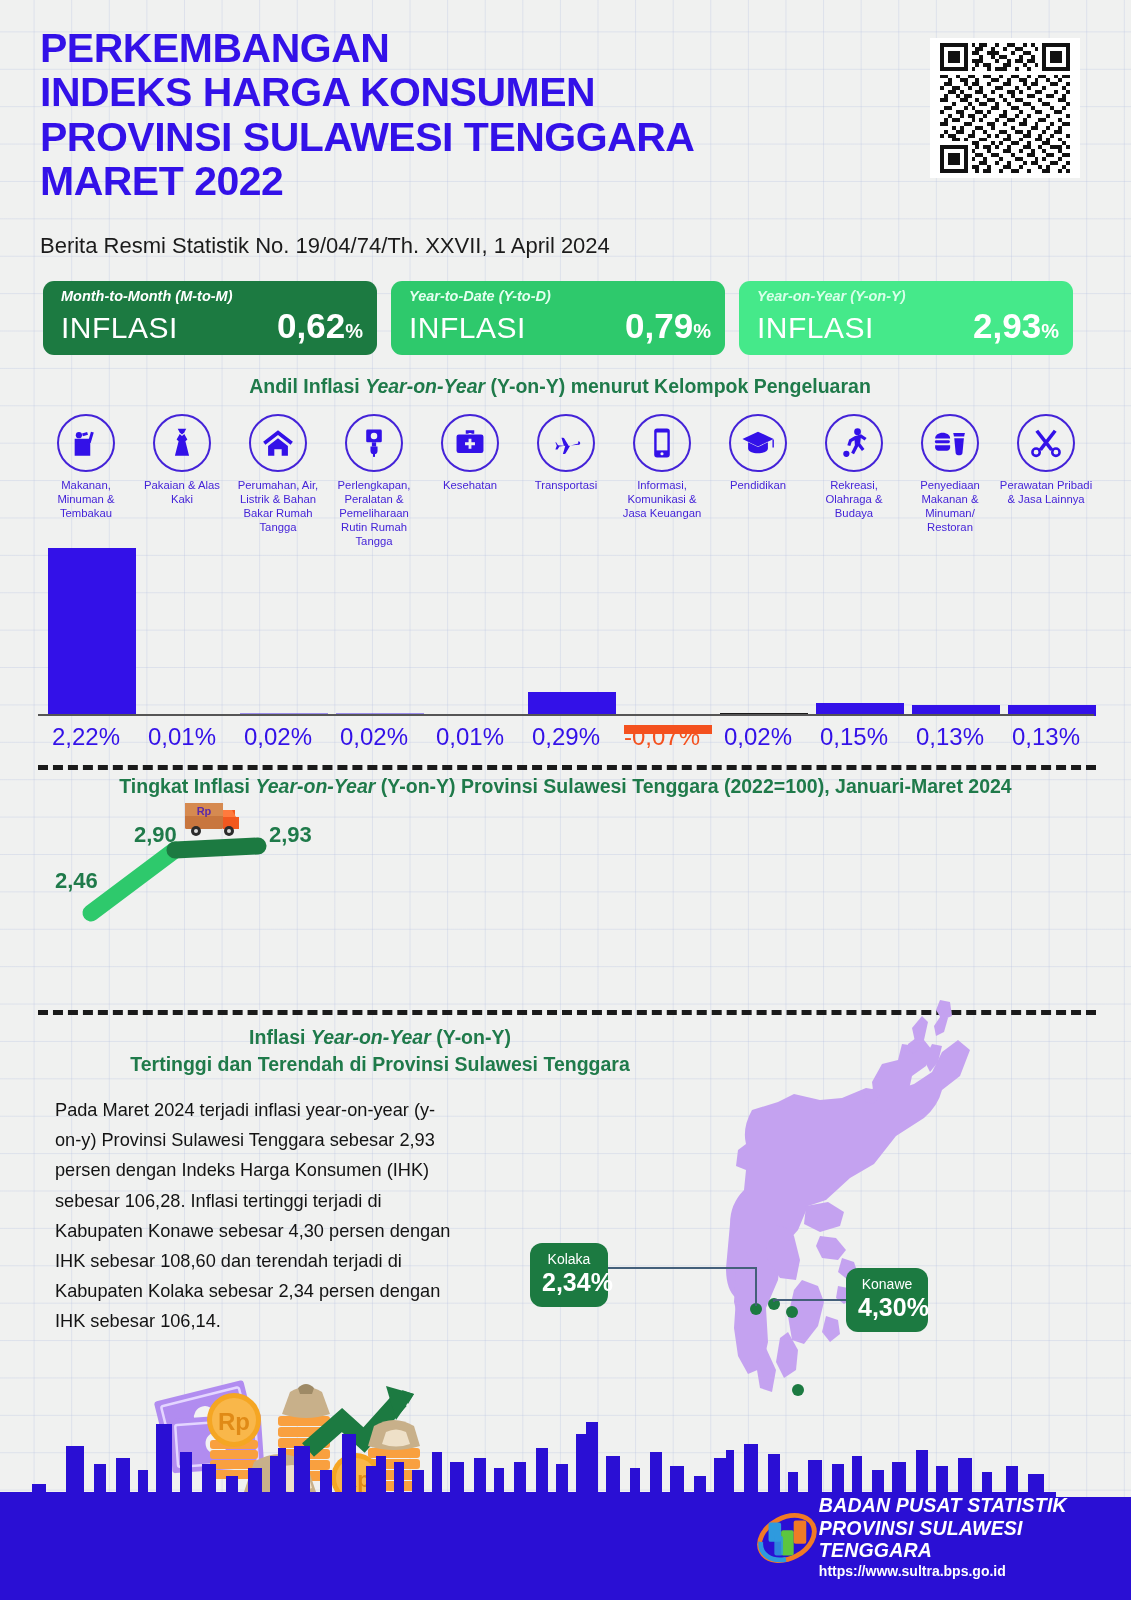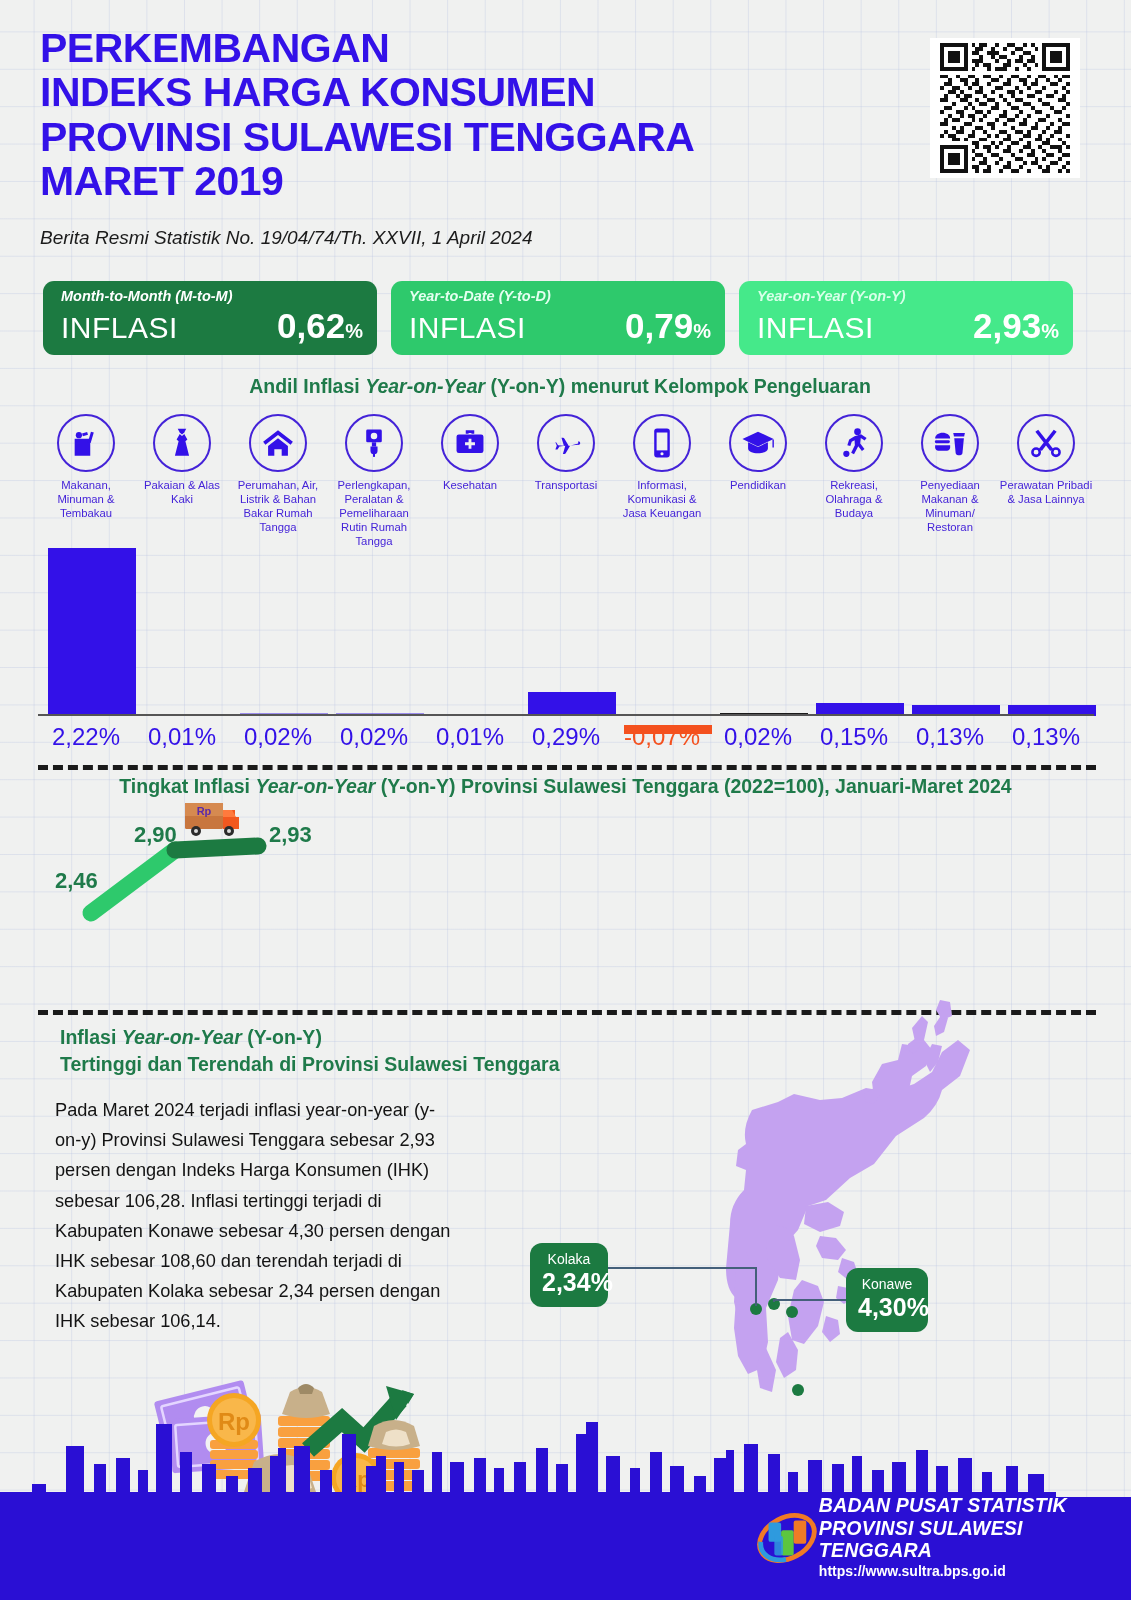--- a/index.html
+++ b/index.html
@@ -20,21 +20,21 @@
     background-size: 37.6px 37.4px;
     background-position: -4px -6px;
     overflow: hidden;
   }
 
   
   #header { position:absolute; left:40px; top:26px; width:880px; }
   #title-block { font-weight: bold; color: #3311e8; line-height: 1.08;
     font-size: 41px; letter-spacing: -0.5px; }
   #title-block div { white-space: nowrap; }
-  #subtitle { margin-top: 24px; font-size: 19px; color: #1b1b1b; font-style: italic; }
+  #subtitle { margin-top: 30px; font-size: 22px; color: #1b1b1b; }
 
   #qr { position:absolute; left:930px; top:38px; width:150px; height:140px;
         background:#fff; padding:5px; }
   #qr svg { display:block; width:100%; height:100%; }
 
   
   #cards { position:absolute; left:43px; top:281px; width:1030px; height:74px;
            display:flex; gap:14px; }
   .card { border-radius:11px; padding:8px 14px 6px 18px; position:relative;
           flex:1; color:#fff; }
@@ -112,21 +112,21 @@
 </head>
 <body>
 
 <div id="page">
 
   <div id="header">
     <div id="title-block">
       <div>PERKEMBANGAN</div>
       <div>INDEKS HARGA KONSUMEN</div>
       <div>PROVINSI SULAWESI TENGGARA</div>
-      <div>MARET 2019</div>
+      <div>MARET 2022</div>
     </div>
     <div id="subtitle">Berita Resmi Statistik No. 19/04/74/Th. XXVII, 1 April 2024</div>
   </div>
 
   <div id="qr">
     <svg viewBox="0 0 33 33" shape-rendering="crispEdges">
       <rect width="33" height="33" fill="#fff"></rect>
       <g fill="#111">
         <rect x="0" y="0" width="7" height="1"></rect>
           <rect x="0" y="0" width="1" height="7"></rect>
@@ -657,21 +657,21 @@
     <div class="callout" style="left:10px;top:243px;width:78px;">
       <div class="cname">Kolaka</div>
       <div class="cnum">2,34%</div>
     </div>
     <div class="callout" style="left:326px;top:268px;width:82px;">
       <div class="cname">Konawe</div>
       <div class="cnum">4,30%</div>
     </div>
   </div>
 
-  <div class="sec-head" style="left:60px;top:1024px;width:640px;text-align:left;line-height:1.4;">
+  <div class="sec-head" style="left:60px;top:1024px;width:640px;text-align:center;line-height:1.4;">
     <div><span>Inflasi </span><i>Year-on-Year </i><span>(Y-on-Y)</span></div>
     <div>Tertinggi dan Terendah di Provinsi Sulawesi Tenggara</div>
   </div>
 
   <div id="body-text">Pada Maret 2024 terjadi inflasi year-on-year (y-on-y) Provinsi Sulawesi Tenggara sebesar 2,93 persen dengan Indeks Harga Konsumen (IHK) sebesar 106,28. Inflasi tertinggi terjadi di Kabupaten Konawe sebesar 4,30 persen dengan IHK sebesar 108,60 dan terendah terjadi di Kabupaten Kolaka sebesar 2,34 persen dengan IHK sebesar 106,14.</div>
 
   <div id="money">
     <svg viewBox="0 0 300 160">
       <g transform="rotate(-14 60 110)">
         <rect x="18" y="46" width="92" height="54" rx="3" fill="#b18cf0"></rect>

